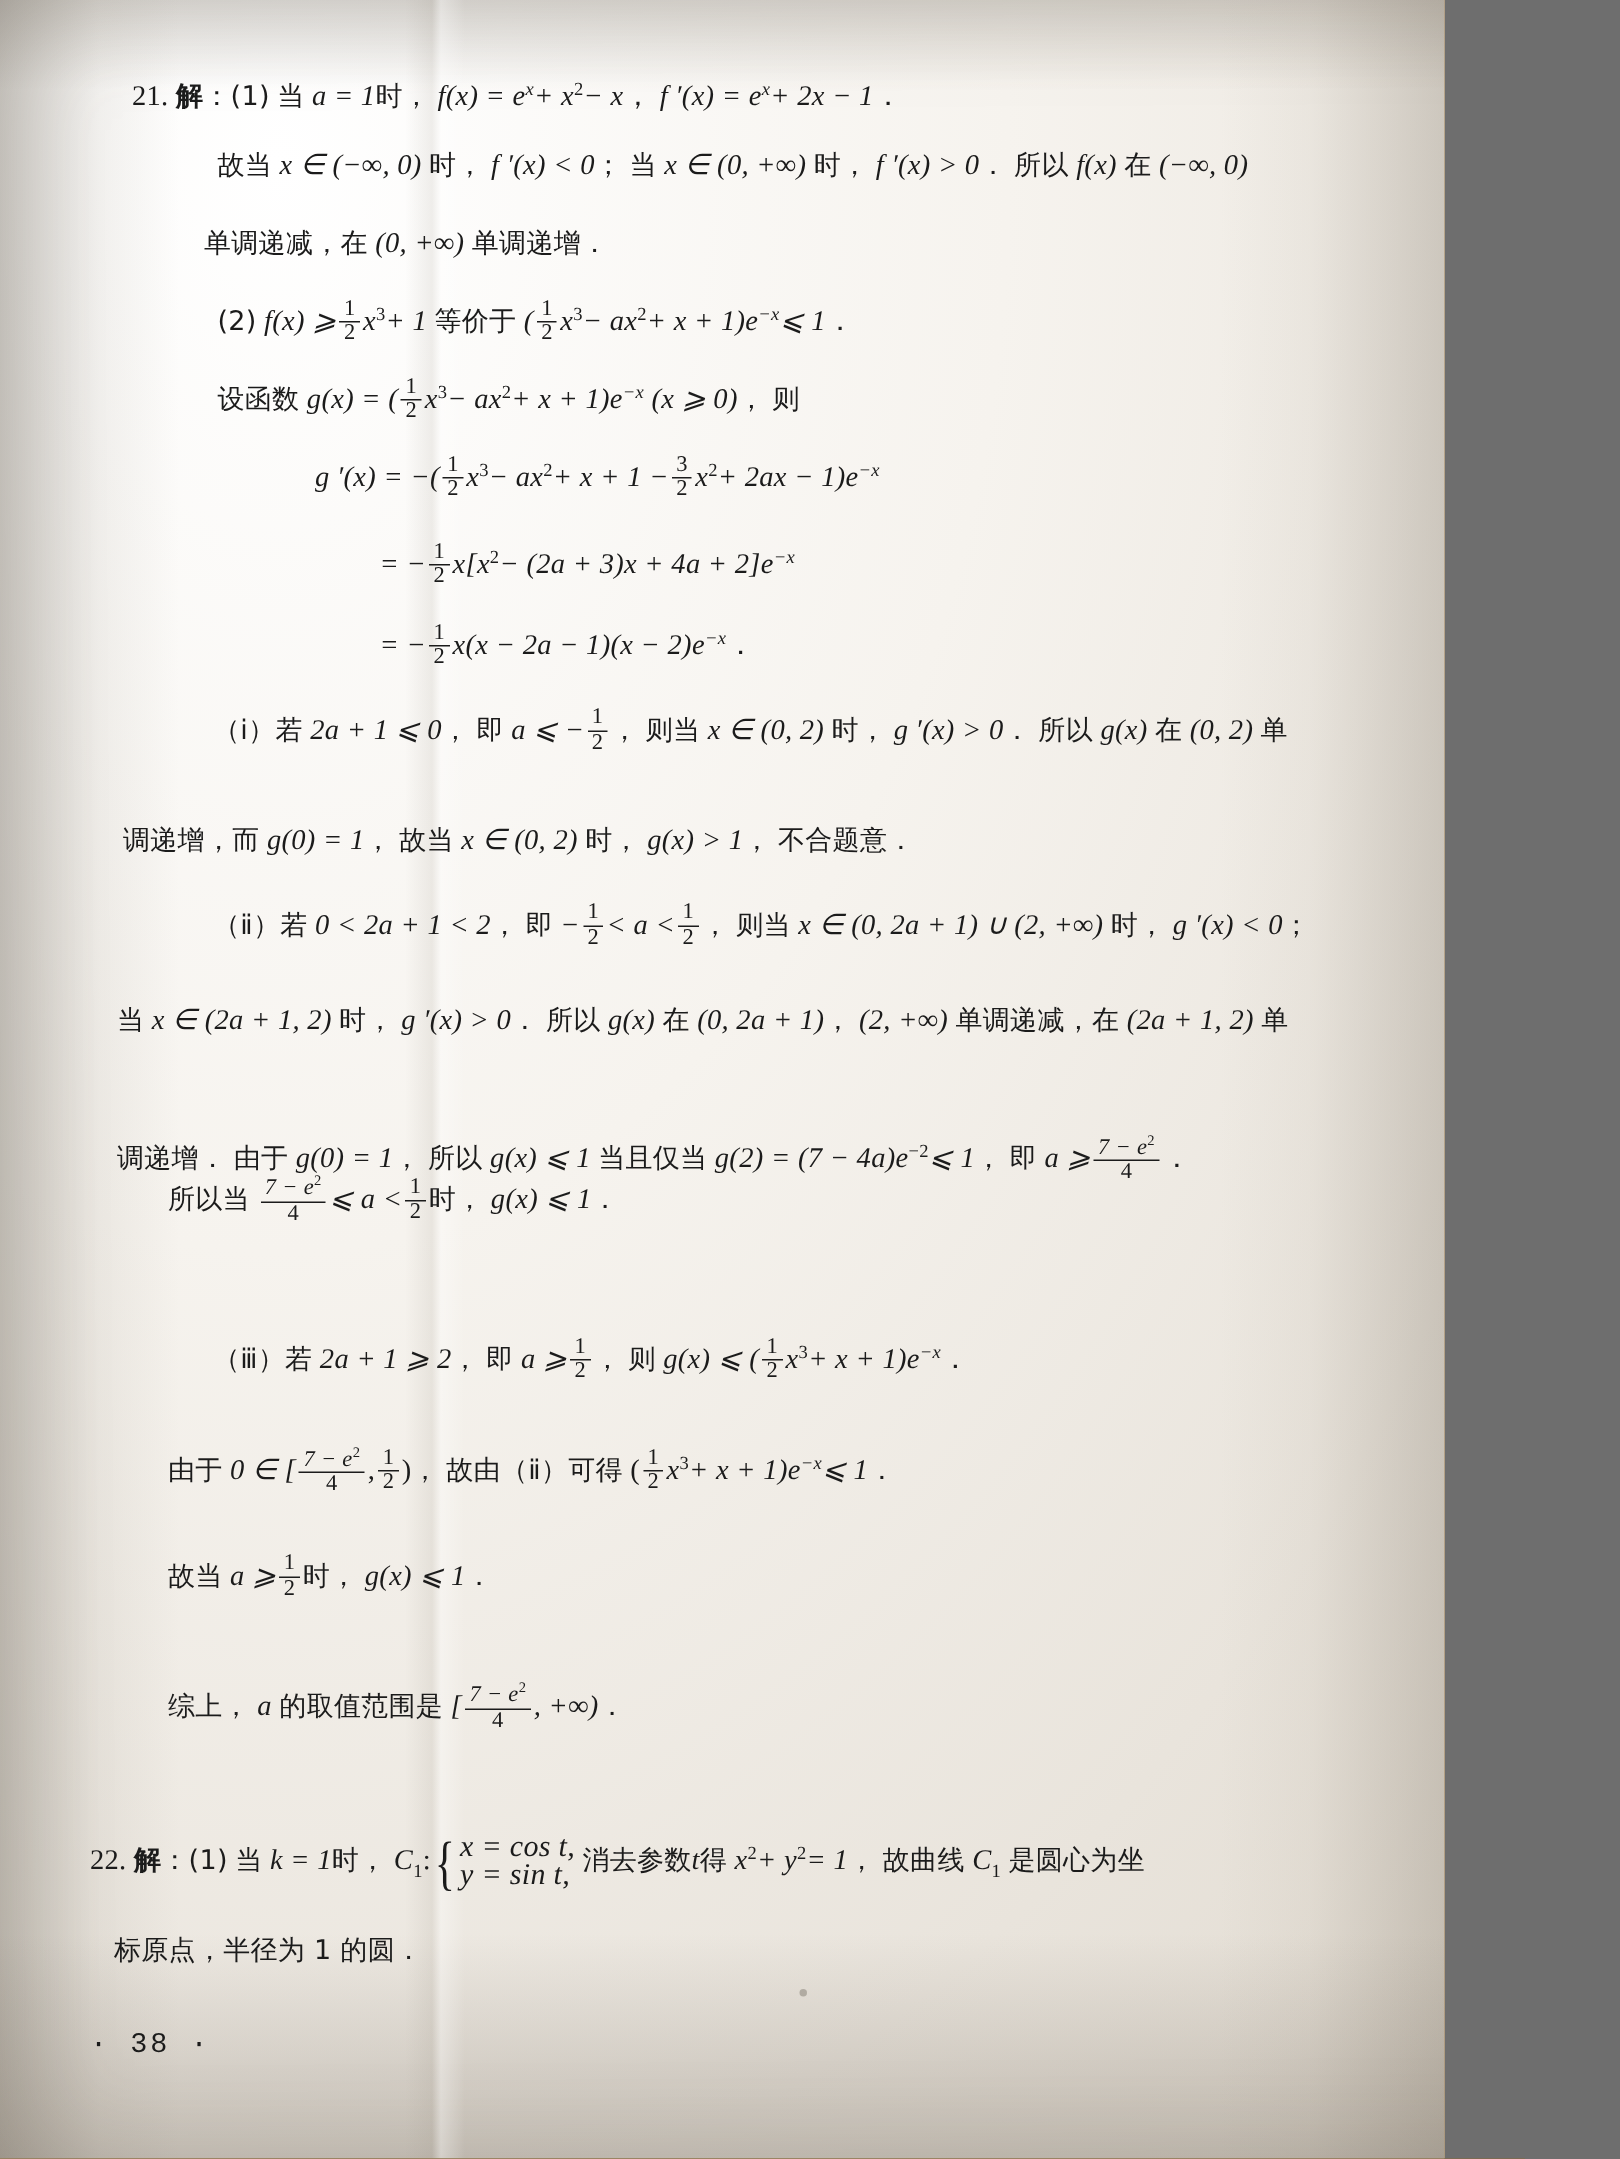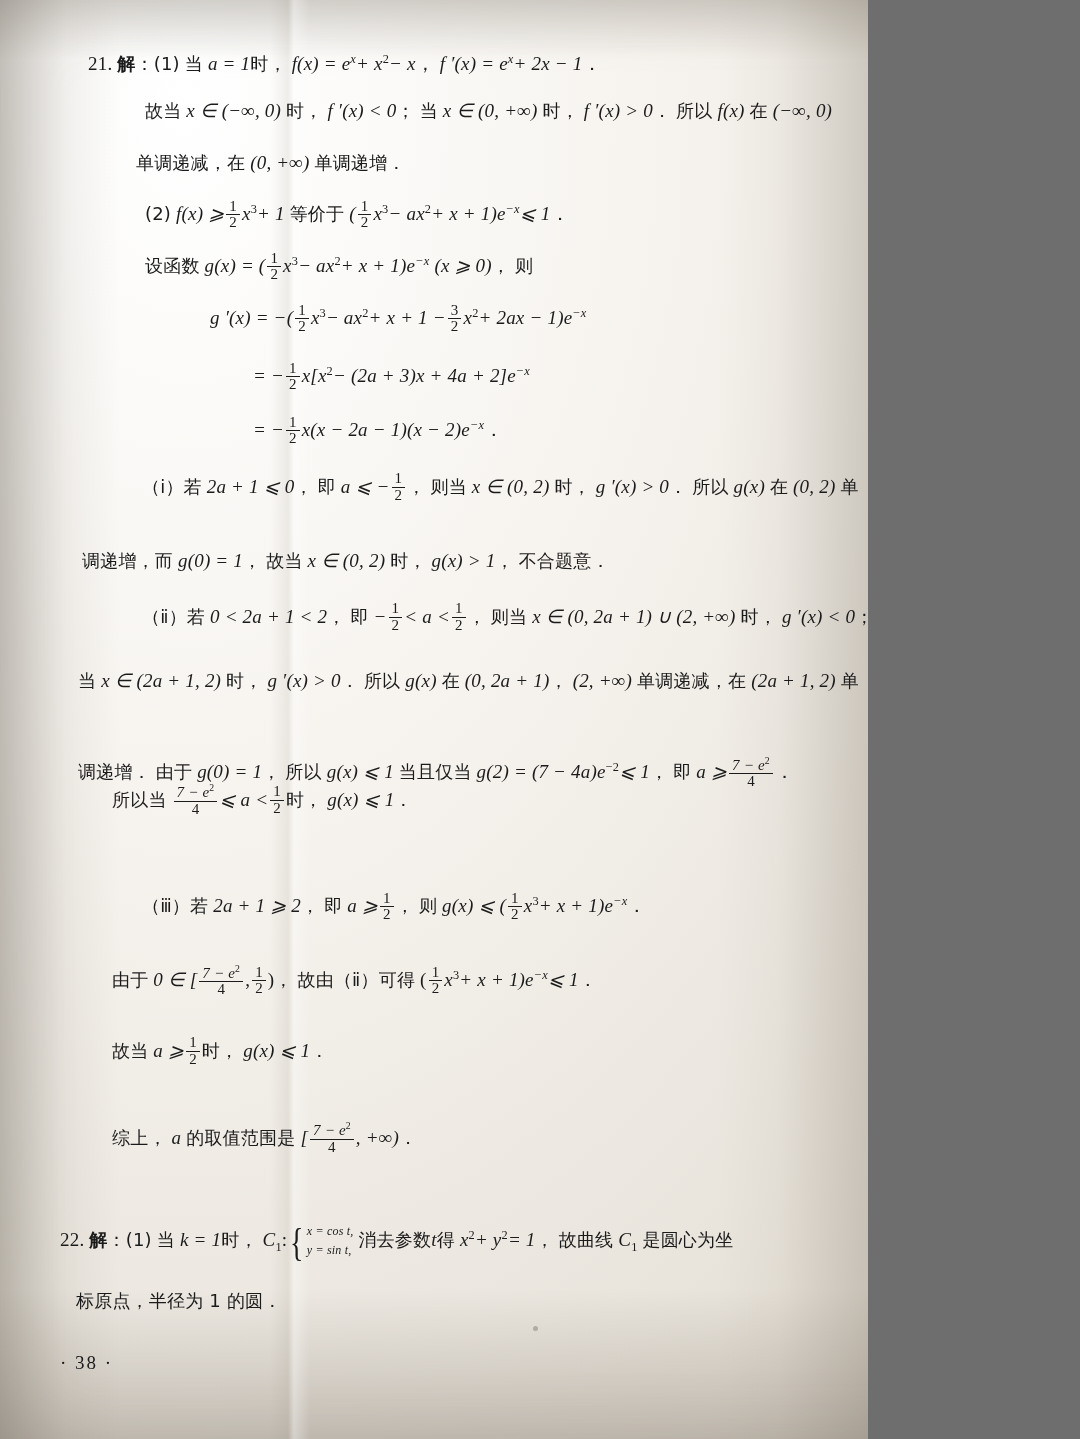--- a/index.html
+++ b/index.html
@@ -2,21 +2,21 @@
 <html><head>
 <meta charset="utf-8">
 <style>
   html, body {
     margin: 0;
     padding: 0;
     background: #6e6e6e;
   }
   #page {
     position: relative;
-    width: 868px;
+    width: 963px;
     height: 1439px;
     overflow: hidden;
     background: #a16207;
     font-family: "Liberation Serif", serif;
   }
   
   #paper {
     position: absolute;
     left: -10px;
     top: -12px;
@@ -92,39 +92,39 @@
   sup { font-size: 0.65em; vertical-align: super; }
   sub { font-size: 0.65em; vertical-align: sub; }
 
   .pagenum {
     position: absolute;
     left: 60px;
     top: 1352px;
     font-size: 19px;
     color: #1b1b1b;
     letter-spacing: 2px;
-    font-family: Liberation Serif, serif;
+    font-family: Liberation Mono, monospace;
   }
   .brace {
     display: inline-block;
     vertical-align: middle;
     position: relative;
     top: -1px;
   }
   .brace .bar {
     display: inline-block;
     font-size: 40px;
     line-height: 22px;
     vertical-align: middle;
     transform: scaleX(0.7);
   }
   .cases {
     display: inline-block;
     vertical-align: middle;
-    font-size: 12px;
+    font-size: 20px;
     line-height: 19px;
     text-align: left;
     position: relative;
     top: -1px;
   }
   .speck { position: absolute; background: rgba(90,84,72,0.35); border-radius: 50%; }
 </style>
 </head>
 <body>
 

